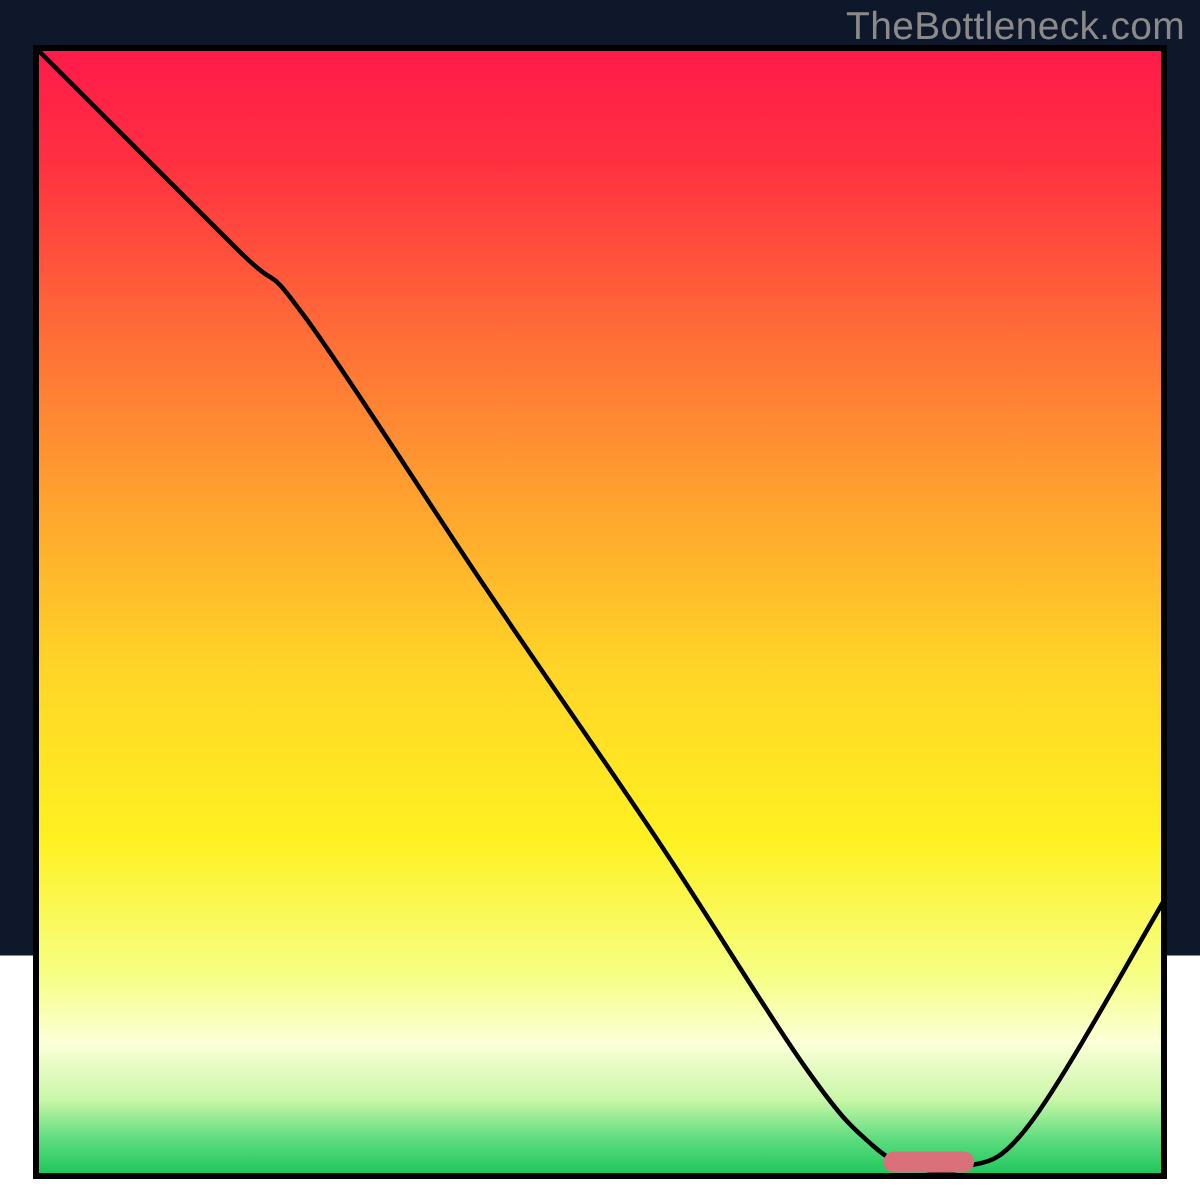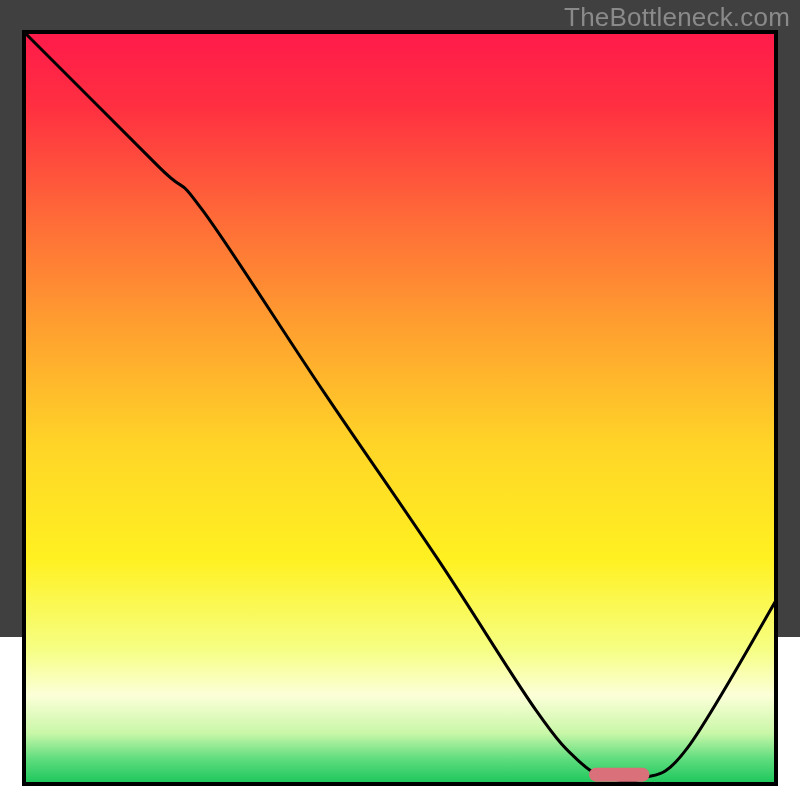--- a/index.html
+++ b/index.html
@@ -1,21 +1,21 @@
 <!DOCTYPE html>
 <html><head>
 <meta charset="utf-8">
 <style>
   * { margin: 0; padding: 0; box-sizing: border-box; }
   html, body { width: 800px; height: 800px; overflow: hidden; background: #fff; }
   .stage {
     position: relative;
     width: 800px;
     height: 637px;
-    background: #404040;
+    background: #0f172a;
   }
   .watermark {
     position: absolute;
     top: 2px;
     right: 10px;
     font-family: Arial, Helvetica, sans-serif;
     font-size: 26px;
     color: #8a8a8a;
     letter-spacing: 0.2px;
     font-weight: 400;

